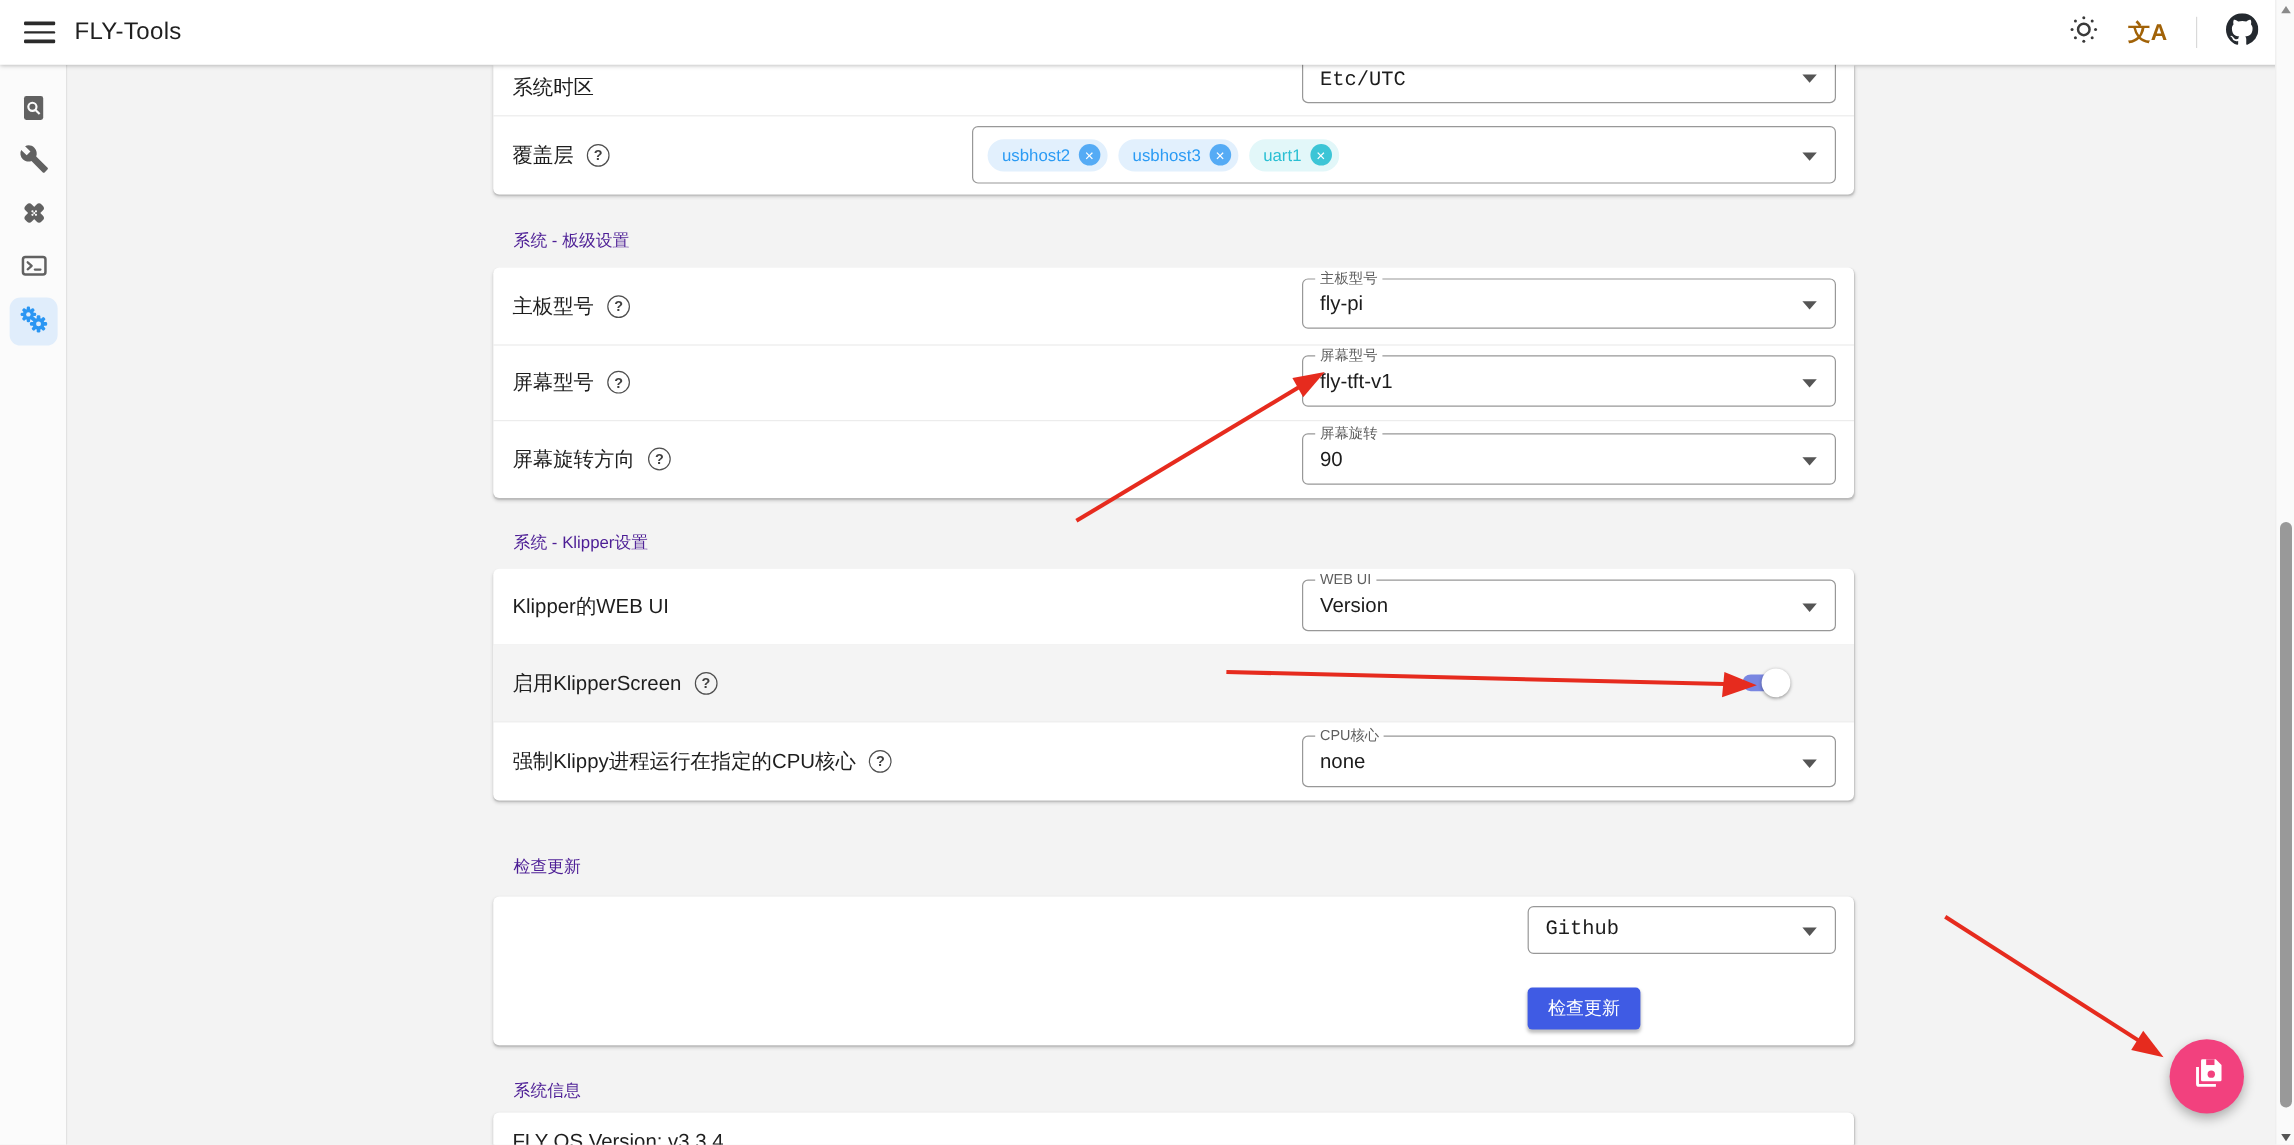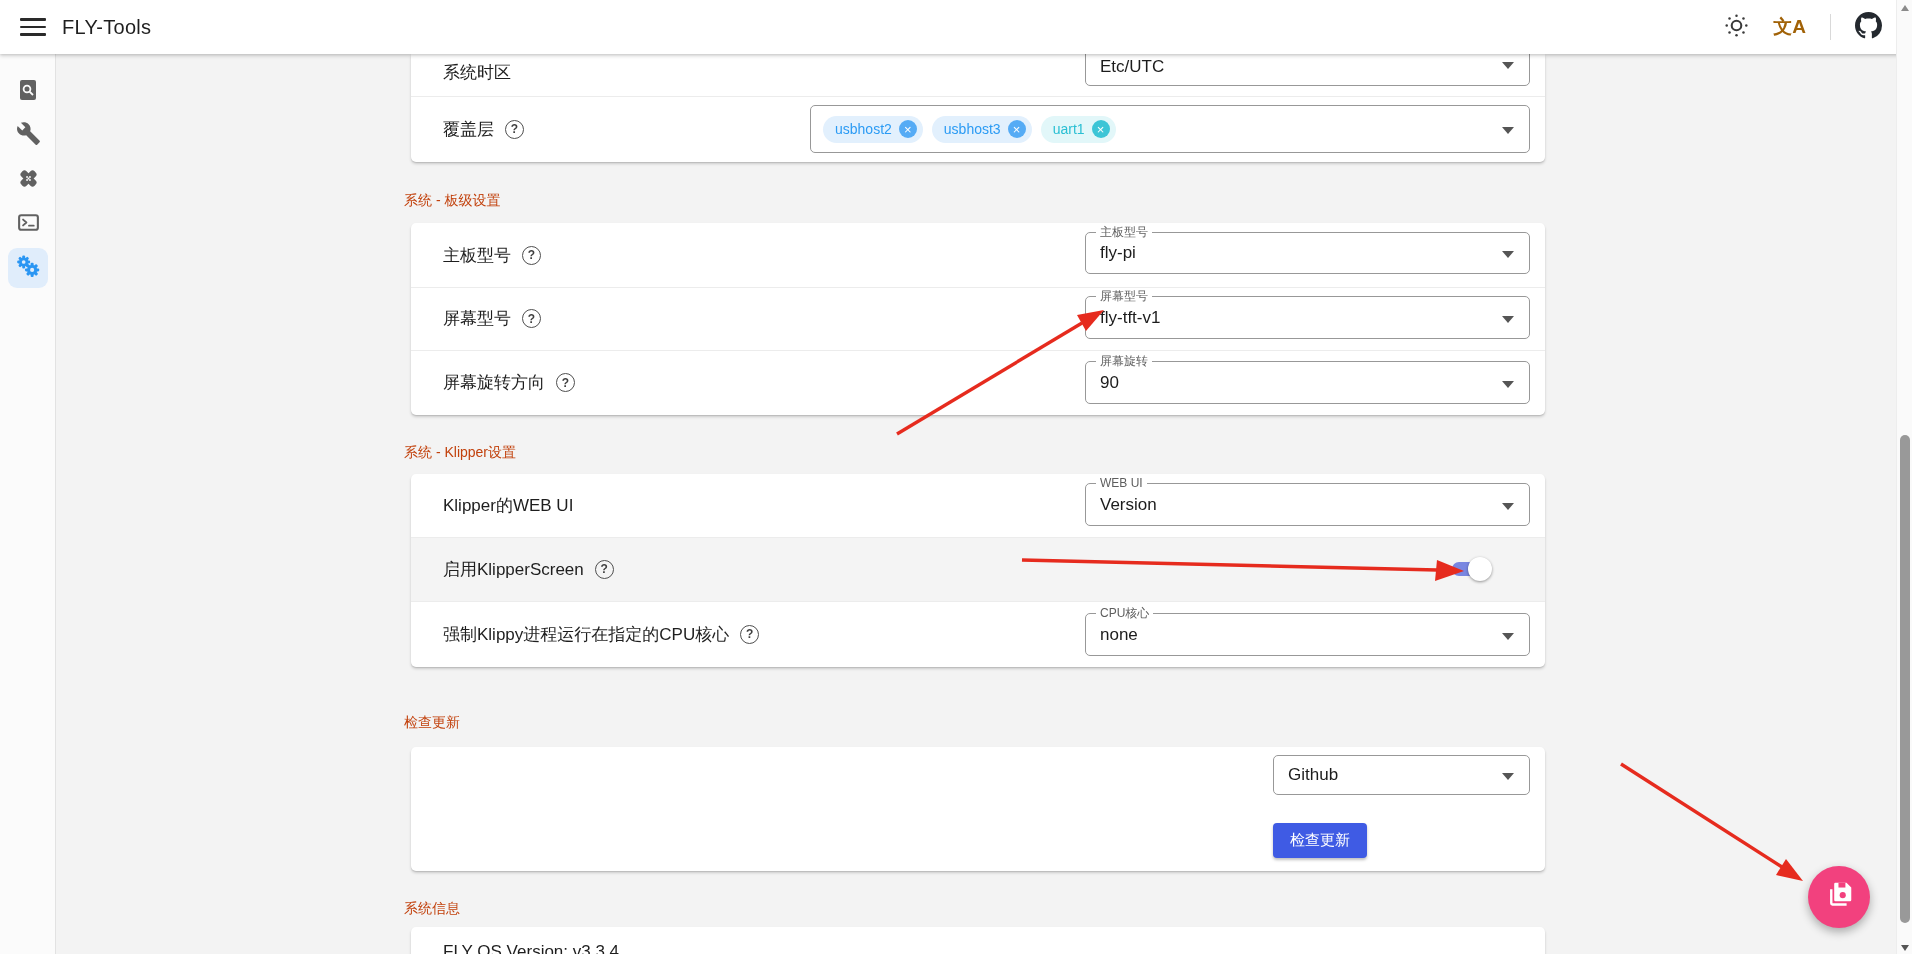--- a/index.html
+++ b/index.html
@@ -27,26 +27,26 @@
   .icon-btn { display:flex; align-items:center; justify-content:center; cursor:pointer; }
   .translate-glyph { font-size:19px; color:#a16207; font-weight:bold; }
   .vdiv { width:1px; height:26px; background:#d9d9d9; }
   
   .sidebar { position:absolute; top:54px; left:0; width:56px; height:900px;
     background:#fbfbfb; border-right:1px solid #e2e2e2; z-index:20; }
   .side-item { position:absolute; left:8px; width:40px; height:40px; border-radius:9px;
     display:flex; align-items:center; justify-content:center; cursor:pointer; }
   .side-item.selected { background:#e0edfb; }
   
-  .section-h { position:absolute; left:404px; font-size:14px; color:#c2410c; z-index:2; }
+  .section-h { position:absolute; left:428px; font-size:14px; color:#4c1d95; z-index:2; }
   .card { position:absolute; left:411px; width:1134px; background:#ffffff;
     border-radius:5px; z-index:1;
     box-shadow:0 2px 3px rgba(0,0,0,.16), 0 1px 1px rgba(0,0,0,.10); }
   .card.cut-top { border-top-left-radius:0; border-top-right-radius:0; }
-  .row { position:absolute; left:0; right:0; display:flex; align-items:center; padding-left:32px; }
+  .row { position:absolute; left:0; right:0; display:flex; align-items:center; padding-left:16px; }
   .row-label { font-size:17px; color:#1e1e1e; }
   .row-grey { position:absolute; left:0; right:0; background:#f4f4f4; }
   .divider { position:absolute; left:0; right:0; height:1px; background:#ececec; }
   .help { width:19px; height:19px; border:1.6px solid #4f4f4f; border-radius:50%;
     display:inline-flex; align-items:center; justify-content:center;
     font-size:12px; font-weight:bold; color:#3f3f3f; margin-left:11px; cursor:pointer;
     flex:0 0 auto; }
   
   .select { position:absolute; border:1px solid #989898; border-radius:5px;
     background:#fff; cursor:pointer; }
@@ -98,21 +98,21 @@
   .arrows { position:absolute; left:0; top:0; width:1912px; height:954px;
     z-index:70; pointer-events:none; }
 </style>
 </head>
 <body>
 
 <div class="card cut-top" style="top:54px;height:108px;">
   <div class="row" style="top:0;height:42px;">
     <span class="row-label" style="position:relative;top:-3px;">系统时区</span>
   </div>
-  <div class="select" style="left:674px;top:-16px;width:445px;height:48px;">
+  <div class="select" style="left:674px;top:-16px;width:445px;height:48px;font-family:Liberation Mono, monospace;">
     <span class="val bottom">Etc/UTC</span>
     <span class="caret" style="top:auto;bottom:16px;"></span>
   </div>
   <div class="divider" style="top:42px;"></div>
   <div class="row" style="top:42px;height:66px;">
     <span class="row-label">覆盖层</span>
     <span class="help">?</span>
   </div>
   <div class="chips-box" style="left:399px;top:51px;width:720px;height:48px;">
     <span class="chip blue">
@@ -191,21 +191,21 @@
   </div>
   <div class="select" style="left:674px;top:139px;width:445px;height:43px;">
     <span class="flabel">CPU核心</span>
     <span class="val">none</span>
     <span class="caret"></span>
   </div>
 </div>
 
 <div class="section-h" style="top:714px;">检查更新</div>
 <div class="card" style="top:747px;height:124px;">
-  <div class="select" style="left:862px;top:8px;width:257px;height:40px;">
+  <div class="select" style="left:862px;top:8px;width:257px;height:40px;font-family:Liberation Mono, monospace;">
     <span class="val">Github</span>
     <span class="caret"></span>
   </div>
   <button class="btn-primary" style="left:862px;top:76px;width:94px;height:35px;">检查更新</button>
 </div>
 
 <div class="section-h" style="top:900px;">系统信息</div>
 <div class="card cut-bottom" style="top:927px;height:60px;">
   <div class="row" style="top:8px;height:34px;">
     <span class="row-label">FLY OS Version: v3.3.4</span>

